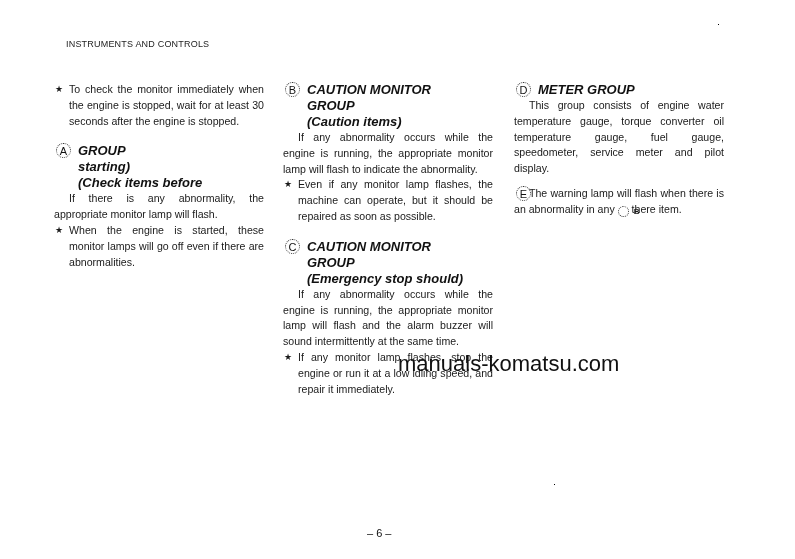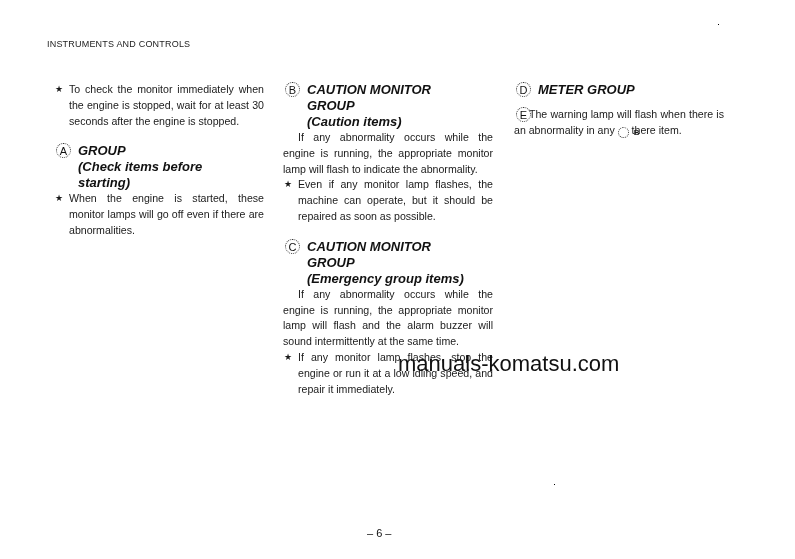--- a/index.html
+++ b/index.html
@@ -10,21 +10,21 @@
     body {
       width: 795px;
       height: 559px;
       position: relative;
       overflow: hidden;
       font-family: "Liberation Sans", sans-serif;
       color: #1a1a1a;
     }
     .page-header {
       position: absolute;
-      left: 47px;
+      left: 66px;
       top: 39px;
       font-size: 9px;
       letter-spacing: 0.2px;
       color: #222;
     }
     .col {
       position: absolute;
       top: 82px;
       width: 210px;
     }
@@ -128,23 +128,24 @@
 
 <div class="col col1">
   <p class="note">
     <span class="star">★</span>
     <span>To check the monitor immediately when the engine is stopped, wait for at least 30 seconds after the engine is stopped.</span>
   </p>
   <div class="gap-m"></div>
   <h2 class="heading">
     <span class="circle">A</span>
     <span class="sub">GROUP</span>
+    <span class="sub">starting)</span>
     <span class="sub">(Check items before</span>
-    <span class="sub">starting)</span>
   </h2>
+  <p class="p indent">If there is any abnormality, the appropriate monitor lamp will flash.</p>
   <p class="note">
     <span class="star">★</span>
     <span>When the engine is started, these monitor lamps will go off even if there are abnormalities.</span>
   </p>
 </div>
 
 <div class="col col2">
   <h2 class="heading">
     <span class="circle">B</span>
     <span class="sub">CAUTION MONITOR</span>
@@ -154,34 +155,35 @@
   <p class="p indent">If any abnormality occurs while the engine is running, the appropriate monitor lamp will flash to indicate the abnormality.</p>
   <p class="note">
     <span class="star">★</span>
     <span>Even if any monitor lamp flashes, the machine can operate, but it should be repaired as soon as possible.</span>
   </p>
   <div class="gap-m"></div>
   <h2 class="heading">
     <span class="circle">C</span>
     <span class="sub">CAUTION MONITOR</span>
     <span class="sub">GROUP</span>
-    <span class="sub">(Emergency group items)</span>
+    <span class="sub">(Emergency stop should)</span>
   </h2>
   <p class="p indent">If any abnormality occurs while the engine is running, the appropriate monitor lamp will flash and the alarm buzzer will sound intermittently at the same time.</p>
   <p class="note">
     <span class="star">★</span>
     <span>If any monitor lamp flashes, stop the engine or run it at a low idling speed, and repair it immediately.</span>
   </p>
 </div>
 
 <div class="col col3">
   <h2 class="heading">
     <span class="circle">D</span>
     <span class="sub">METER GROUP</span>
   </h2>
+  <p class="p indent">This group consists of engine water temperature gauge, torque converter oil temperature gauge, fuel gauge, speedometer, service meter and pilot display.</p>
   <div class="gap-s"></div>
   <h2 class="heading">
     <span class="circle">E</span>
   </h2>
   <p class="p indent">
     <span>The warning lamp will flash when there is an abnormality in any</span>
     <span class="inline-circle">B</span>
     <span>there item.</span>
   </p>
 </div>

